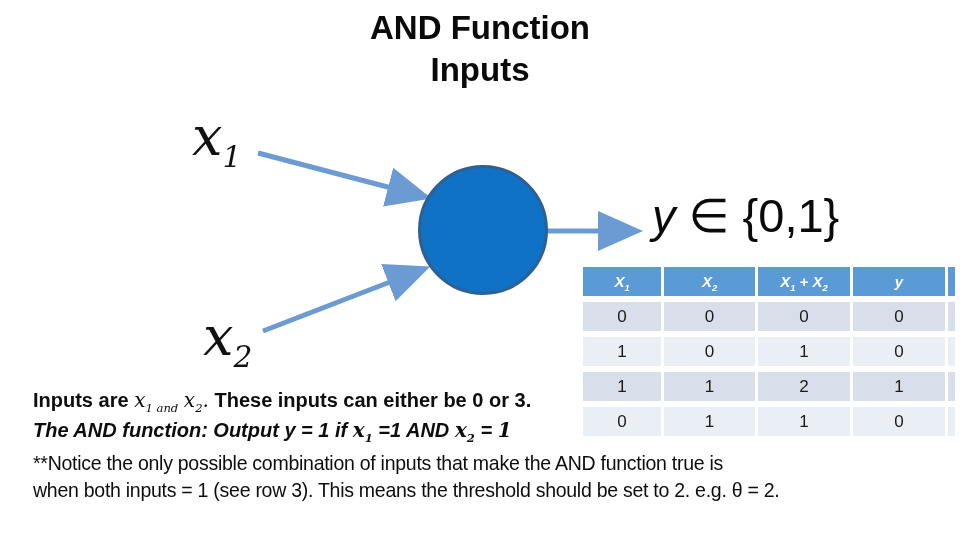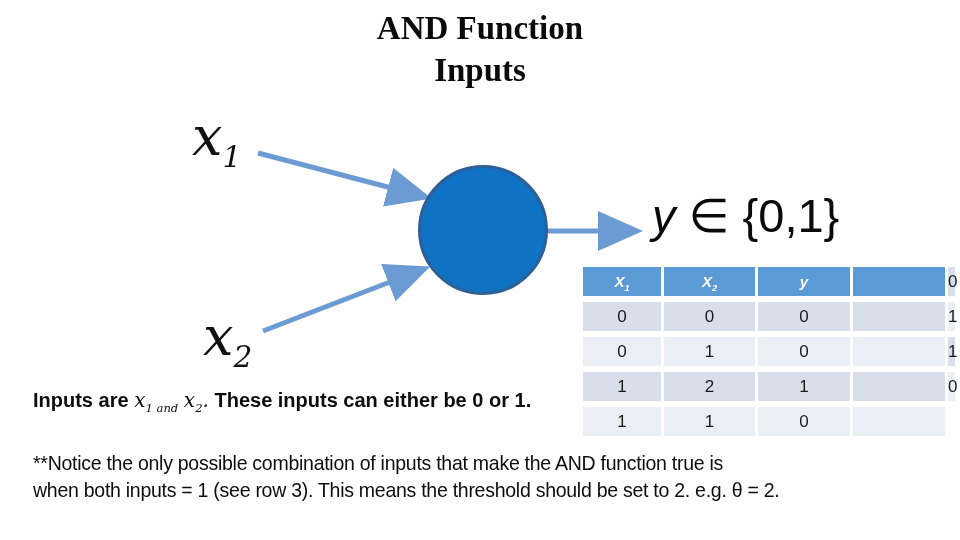--- a/index.html
+++ b/index.html
@@ -3,21 +3,21 @@
 <meta charset="utf-8">
 <style>
   html,body { margin:0; padding:0; background:#ffffff; }
   .slide {
     position:relative; width:960px; height:540px; background:#ffffff;
     overflow:hidden; font-family:"Liberation Sans", sans-serif; color:#0d0d0d;
   }
   
   .title {
     position:absolute; left:0; top:7px; width:960px; text-align:center;
-    font-weight:700; font-size:33px; line-height:42px; color:#0a0a0a;font-family:Liberation Serif, serif;
+    font-weight:700; font-size:33px; line-height:42px; color:#0a0a0a;
   }
   
   .neuron {
     position:absolute; left:418px; top:165px; width:130px; height:130px;
     border-radius:50%; background:#0f72c4; border:3px solid #2e6095; box-sizing:border-box;
   }
   .arrows { position:absolute; left:0; top:0; width:960px; height:540px; pointer-events:none; }
   .node-label {
     position:absolute; font-family:"DejaVu Serif","Liberation Serif",serif;
     font-style:italic; font-size:54px; line-height:1; color:#111;
@@ -84,20 +84,21 @@
   <div class="neuron"></div>
 
   <div class="node-label" id="label-x1"><span>x</span><sub>1</sub></div>
   <div class="node-label" id="label-x2"><span>x</span><sub>2</sub></div>
 
   <div class="formula"><span class="seg-i">y</span><span> ∈ {0,1}</span></div>
 
   <div class="truth-table">
     <div class="th"><span>X</span><sub>1</sub></div>
     <div class="th"><span>X</span><sub>2</sub></div>
+    <div class="th"><span>X</span><sub>1</sub><span> + </span><span>X</span><sub>2</sub></div>
     <div class="th"><span>y</span></div>
     <div class="sliver-h"></div>
 
     <div class="td band-a">0</div>
     <div class="td band-a">0</div>
     <div class="td band-a">0</div>
     <div class="td band-a">0</div>
     <div class="band-a"></div>
 
     <div class="td band-b">1</div>
@@ -112,17 +113,18 @@
     <div class="td band-a">1</div>
     <div class="band-a"></div>
 
     <div class="td band-b">0</div>
     <div class="td band-b">1</div>
     <div class="td band-b">1</div>
     <div class="td band-b">0</div>
     <div class="band-b"></div>
   </div>
 
-  <div class="note note-1"><span class="seg-b">Inputs are </span><span class="seg-i seg-hand">x</span><sub class="seg-i seg-hand">1 and</sub><span class="seg-i"> </span><span class="seg-i seg-hand">x</span><sub class="seg-i seg-hand">2</sub><span class="seg-i seg-hand">.</span><span class="seg-b"> These inputs can either be 0 or 1.</span></div>
+  <div class="note note-1"><span class="seg-b">Inputs are </span><span class="seg-i seg-hand">x</span><sub class="seg-i seg-hand">1 and</sub><span class="seg-i"> </span><span class="seg-i seg-hand">x</span><sub class="seg-i seg-hand">2</sub><span class="seg-i seg-hand">.</span><span class="seg-b"> These inputs can either be 0 or 3.</span></div>
+  <div class="note note-2"><span>The AND function:  Output y = 1 if </span><span class="seg-hand">x</span><sub class="seg-hand">1</sub><span> =1 AND </span><span class="seg-hand">x</span><sub class="seg-hand">2</sub><span> = </span><span class="seg-hand">1</span></div>
   <div class="note note-3">**Notice the only possible combination of inputs that make the AND function true is</div>
   <div class="note note-4">when both inputs = 1 (see row 3). This means the threshold should be set to 2. e.g. θ = 2.</div>
 
 </div>
 
 </body></html>

